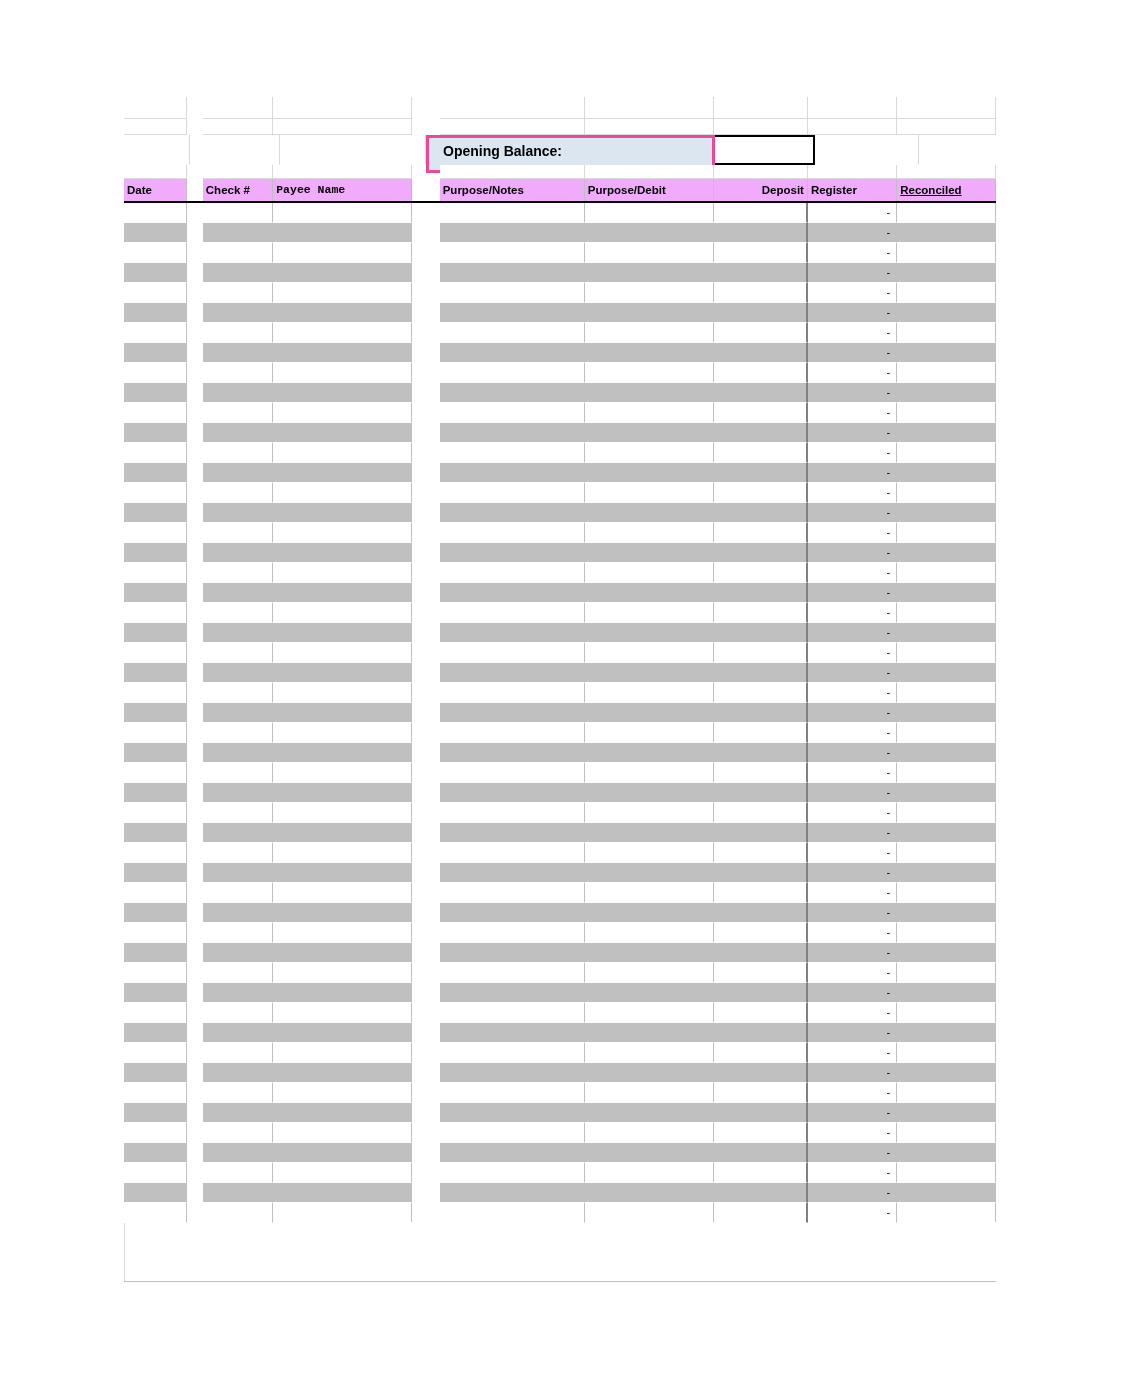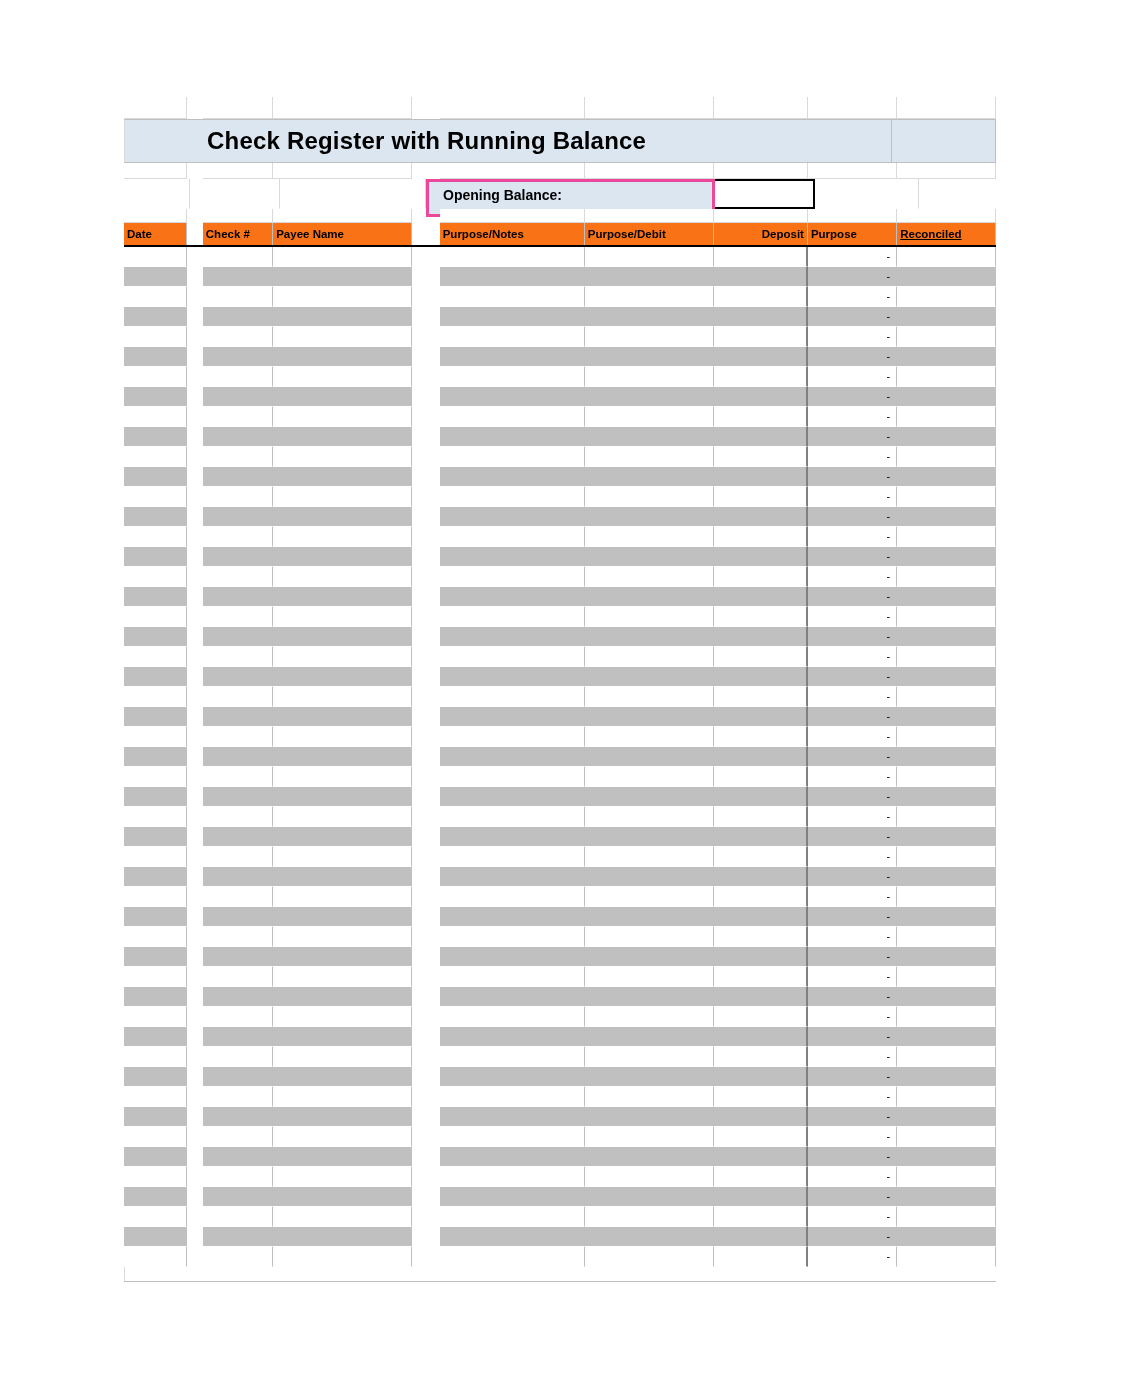--- a/index.html
+++ b/index.html
@@ -24,21 +24,21 @@
 
   
   .row {
     display: flex;
     width: 872px;
   }
 
   
   .c-date      { width: 66px; }
   .c-check     { width: 74px; margin-left: 16px; }
-  .c-payee     { width: 146px; }
+  .c-payee     { width: 146px; font-family: Liberation Mono, monospace; }
   .c-purpose   { width: 153px; margin-left: 28px; }
   .c-payment   { width: 136px; }
   .c-deposit   { width: 99px; text-align: right; }
   .c-balance   { width: 94px; }
   .c-recon     { width: 104px; text-decoration: underline; }
 
   .cell {
     box-sizing: border-box;
     height: 20px;
     border-right: 1px solid #d9d9d9;
@@ -119,21 +119,21 @@
   
   .gap-row .cell { height: 14px; background: #ffffff; border-bottom: 1px solid #d9d9d9; }
 
   
   .hdr-row { height: 22px; border-bottom: 2px solid #000000; }
   .hdr-row .cell {
     height: 22px;
     font-size: 11.5px;
     font-weight: bold;
     line-height: 22px;
-    background: #f97316;
+    background: #f0abfc;
     border-right: 1px solid #bfbfbf;
     border-bottom: none;
   }
 
   
   .data-row .cell { height: 20px; }
   .data-row.shaded .cell { background: #c0c0c0; }
   .data-row.plain  .cell { background: #ffffff; }
 
   .data-row .cell.c-date   { border-right: 1px solid #bfbfbf; }
@@ -179,26 +179,20 @@
     <div class="cell c-date"></div>
     <div class="cell c-check"></div>
     <div class="cell c-payee"></div>
     <div class="cell c-purpose"></div>
     <div class="cell c-payment"></div>
     <div class="cell c-deposit"></div>
     <div class="cell c-balance"></div>
     <div class="cell c-recon"></div>
   </div>
 
-  <div class="row title-row">
-    <div class="title-cell">
-      <span>Check Register with Running Balance</span>
-    </div>
-    <div class="title-tail"></div>
-  </div>
 
   <div class="row spacer-row">
     <div class="cell c-date"></div>
     <div class="cell c-check"></div>
     <div class="cell c-payee"></div>
     <div class="cell c-purpose"></div>
     <div class="cell c-payment"></div>
     <div class="cell c-deposit"></div>
     <div class="cell c-balance"></div>
     <div class="cell c-recon"></div>
@@ -224,21 +218,21 @@
     <div class="cell c-recon"></div>
   </div>
 
   <div class="row hdr-row">
     <div class="cell c-date">Date</div>
     <div class="cell c-check">Check #</div>
     <div class="cell c-payee">Payee Name</div>
     <div class="cell c-purpose">Purpose/Notes</div>
     <div class="cell c-payment">Purpose/Debit</div>
     <div class="cell c-deposit">Deposit</div>
-    <div class="cell c-balance" style="text-align:left;">Purpose</div>
+    <div class="cell c-balance" style="text-align:left;">Register</div>
     <div class="cell c-recon">Reconciled</div>
   </div>
 
   <div id="rows-container">
       <div class="row data-row plain">
         <div class="cell c-date"></div>
         <div class="cell c-check"></div>
         <div class="cell c-payee"></div>
         <div class="cell c-purpose"></div>
         <div class="cell c-payment"></div>

